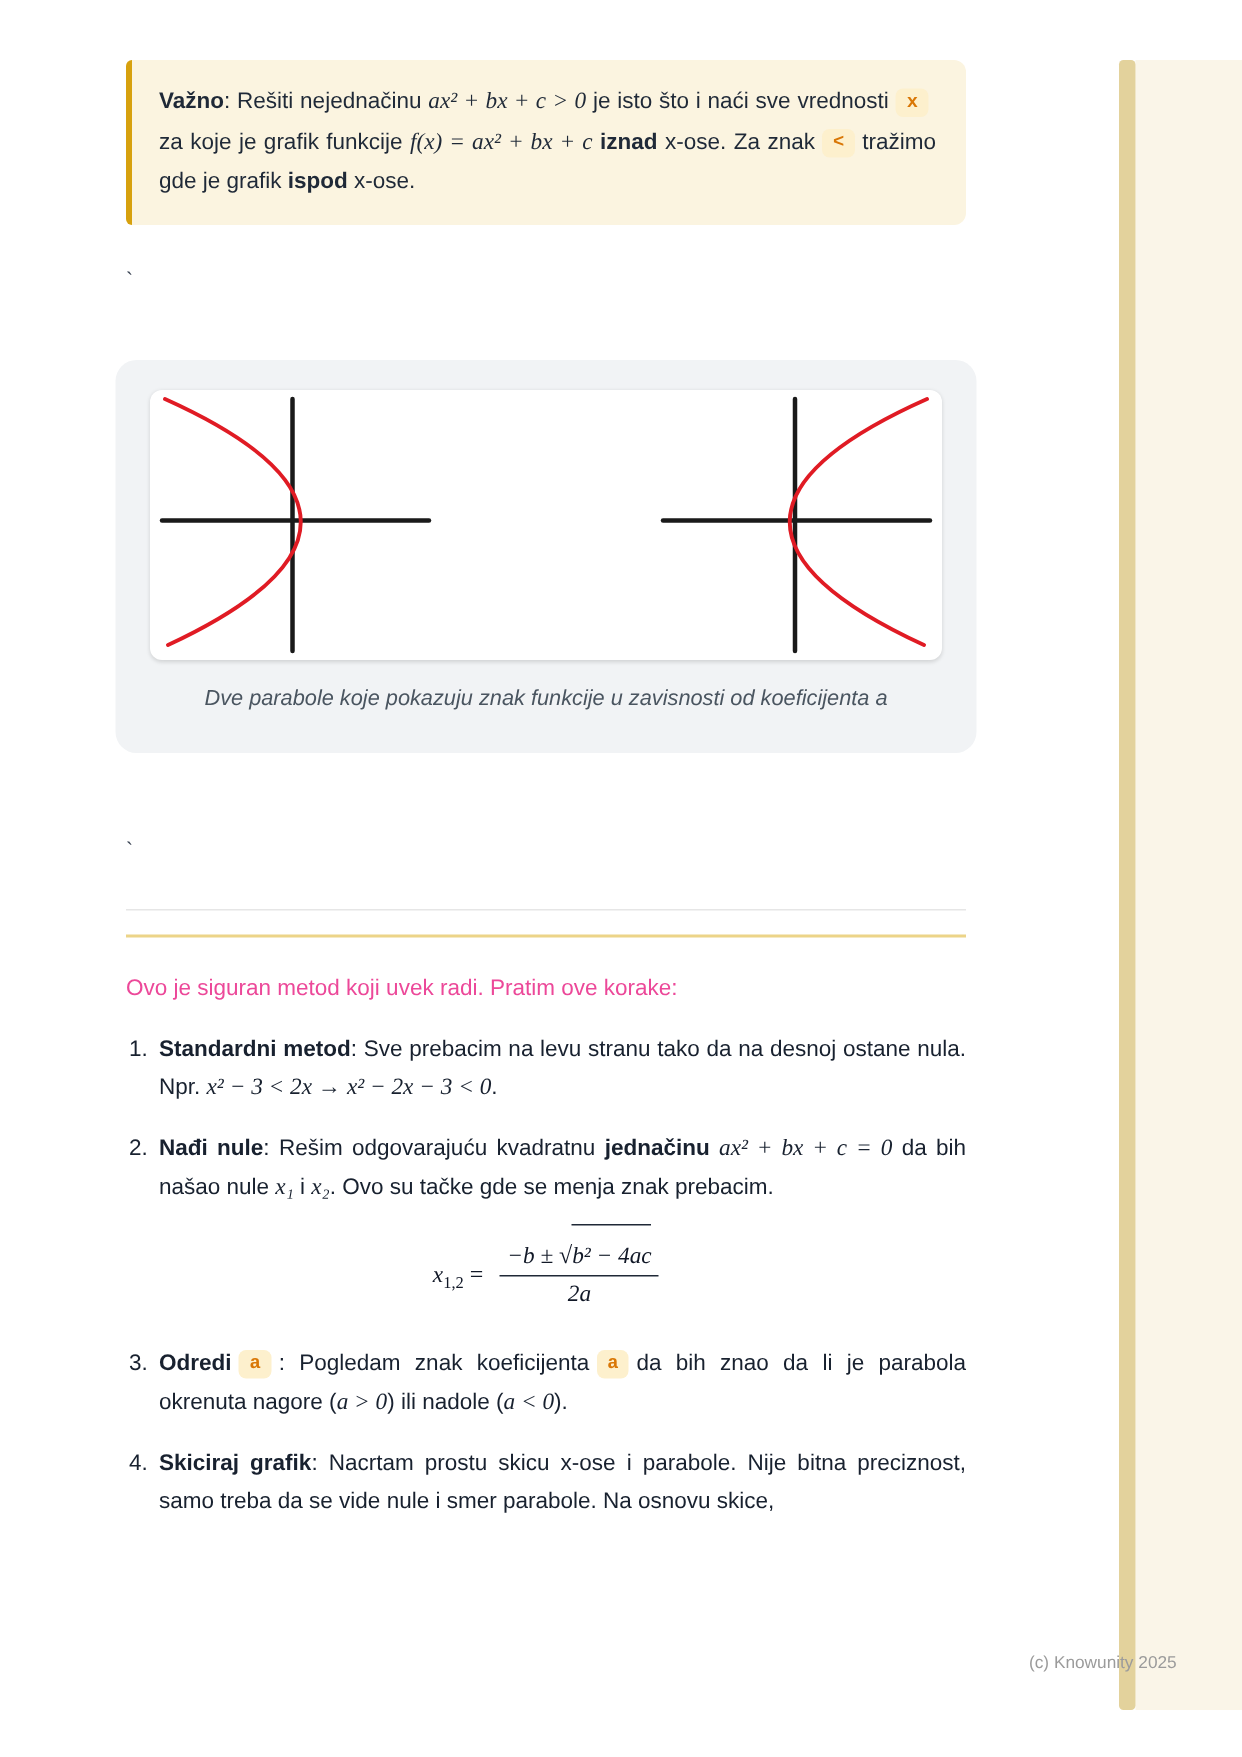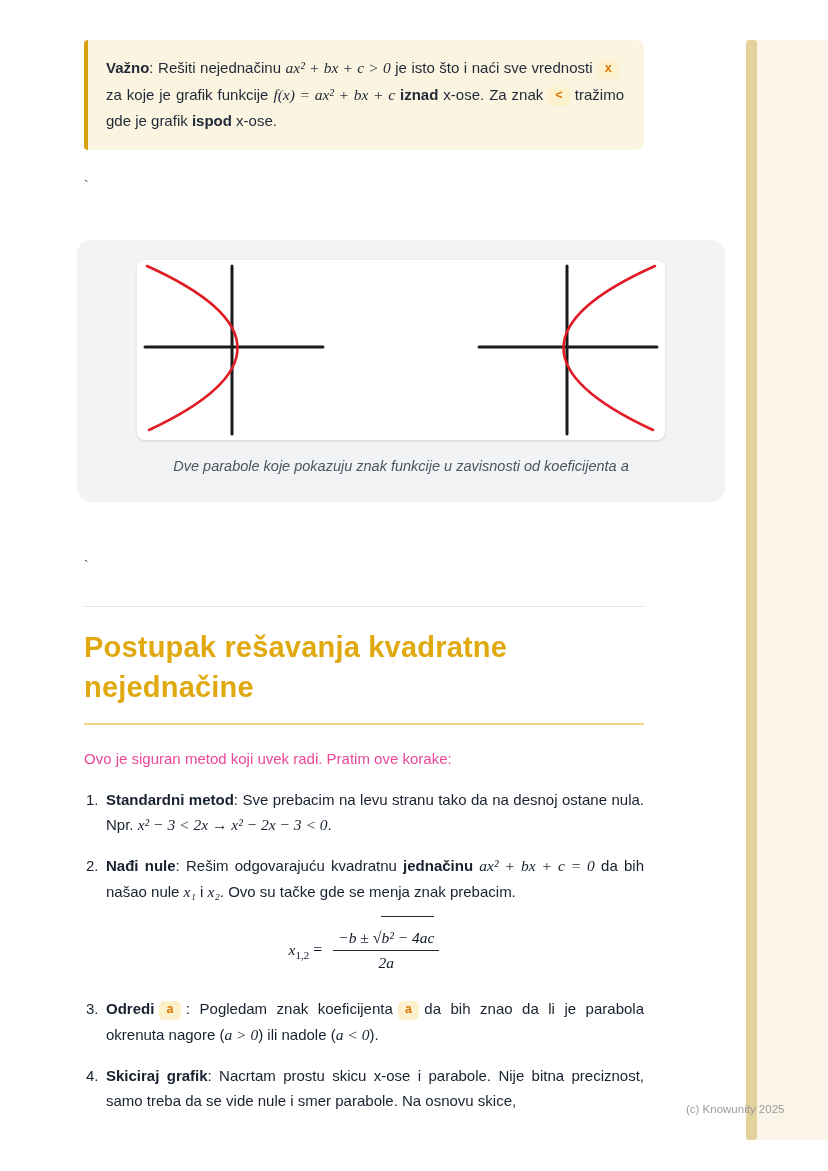--- a/index.html
+++ b/index.html
@@ -46,21 +46,21 @@
   }
   strong { font-weight:700; }
 
   .tick { margin-top:28px; font-size:14px; color:#374151; height:18px; }
   .tick2 { margin-top:56px; }
 
   
   .figure-card {
     margin-top:44px;
     margin-left:-7px;
-    width:648px;
+    width:574px;
     background:#f1f3f5;
     border-radius:14px;
     padding:20px 20px 28px 20px;
   }
   .figure-panel {
     width:528px; height:180px; margin:0 auto;
     background:#ffffff; border-radius:8px;
     box-shadow:0 1px 3px rgba(0,0,0,.14);
   }
   .figure-caption {
@@ -141,21 +141,20 @@
         </g>
       </svg>
     </div>
     <div class="figure-caption">Dve parabole koje pokazuju znak funkcije u zavisnosti od koeficijenta a</div>
   </div>
 
   <div class="tick tick2">`</div>
 
   <hr class="divider">
 
-  <h1 class="section-heading">Postupak rešavanja kvadratne nejednačine</h1>
   <hr class="heading-rule">
 
   <p class="intro">Ovo je siguran metod koji uvek radi. Pratim ove korake:</p>
 
   <div class="steps">
 
     <div class="li">
       <span class="num">1.</span>
       <div class="li-body">
         <strong>Standardni metod</strong><span>: Sve prebacim na levu stranu tako da na desnoj ostane nula. Npr. </span><span class="math">x² − 3 &lt; 2x → x² − 2x − 3 &lt; 0</span><span>.</span>

